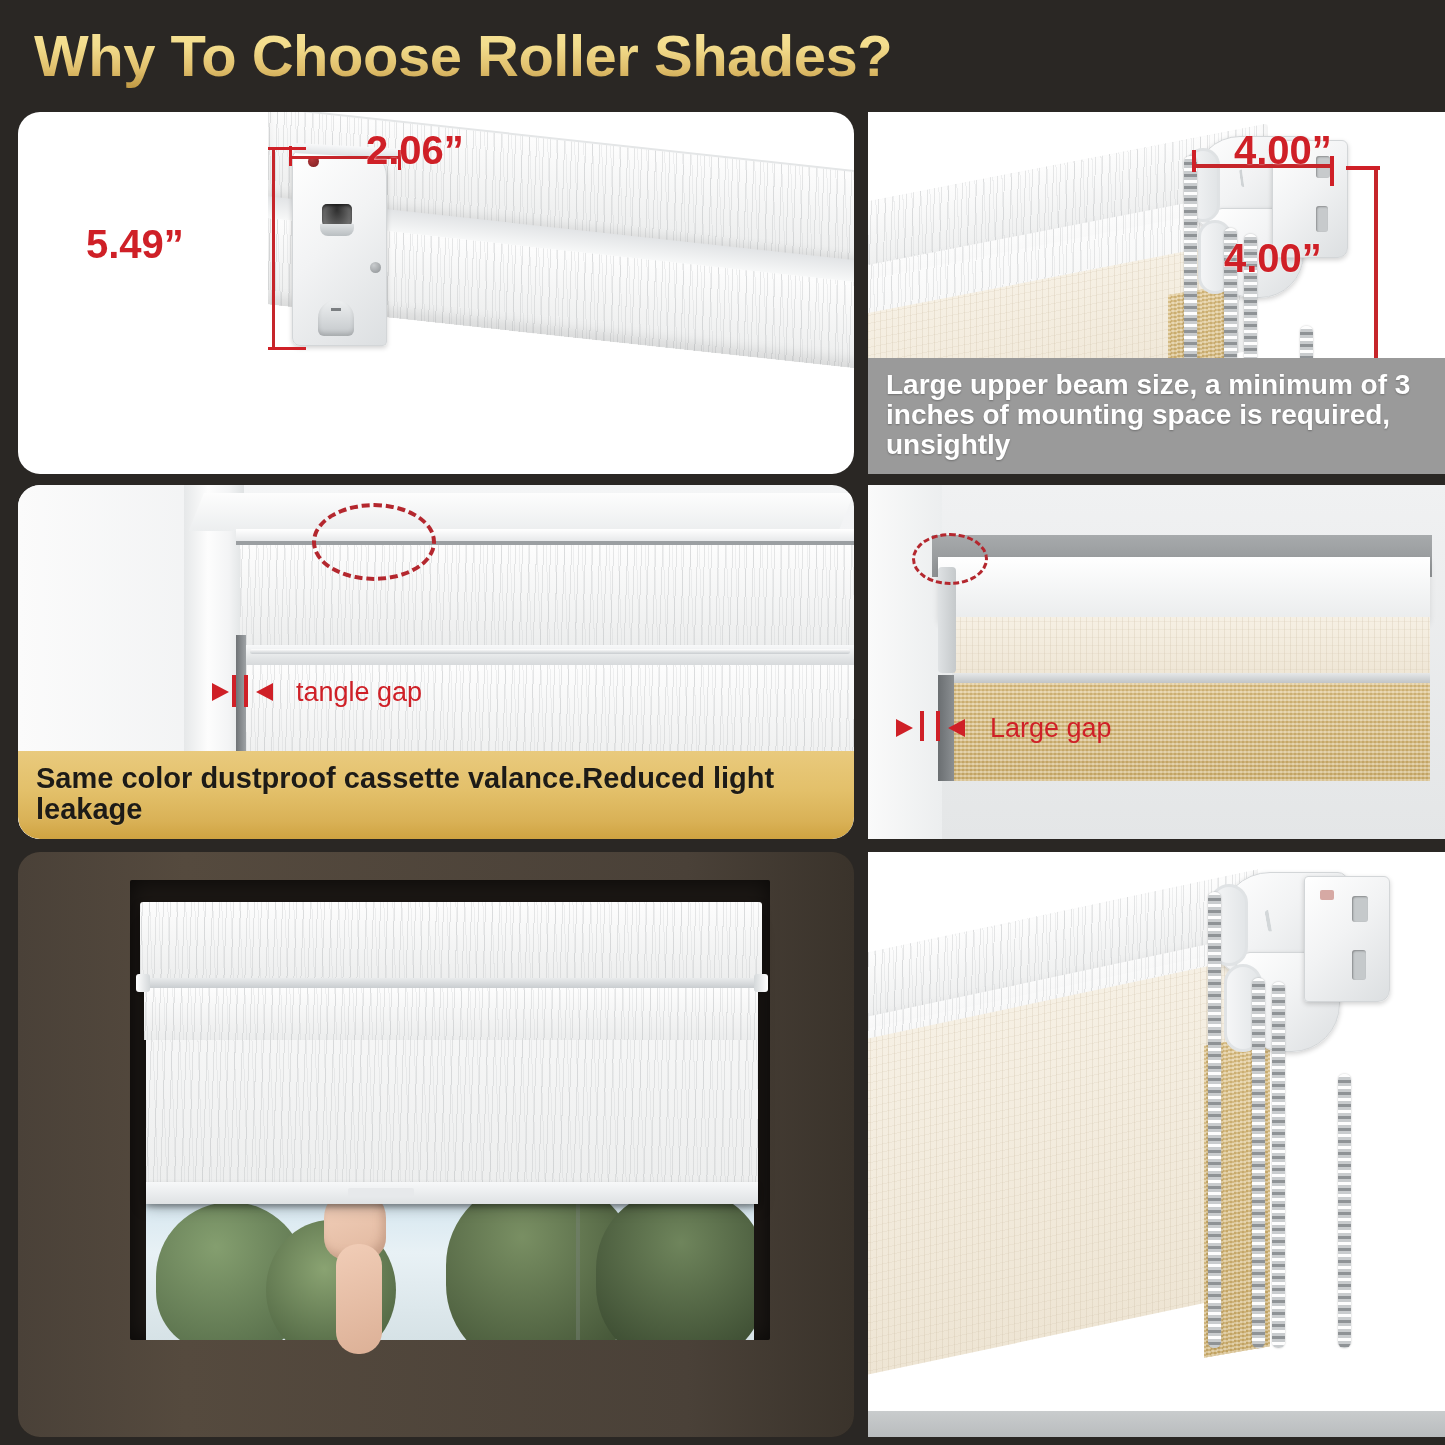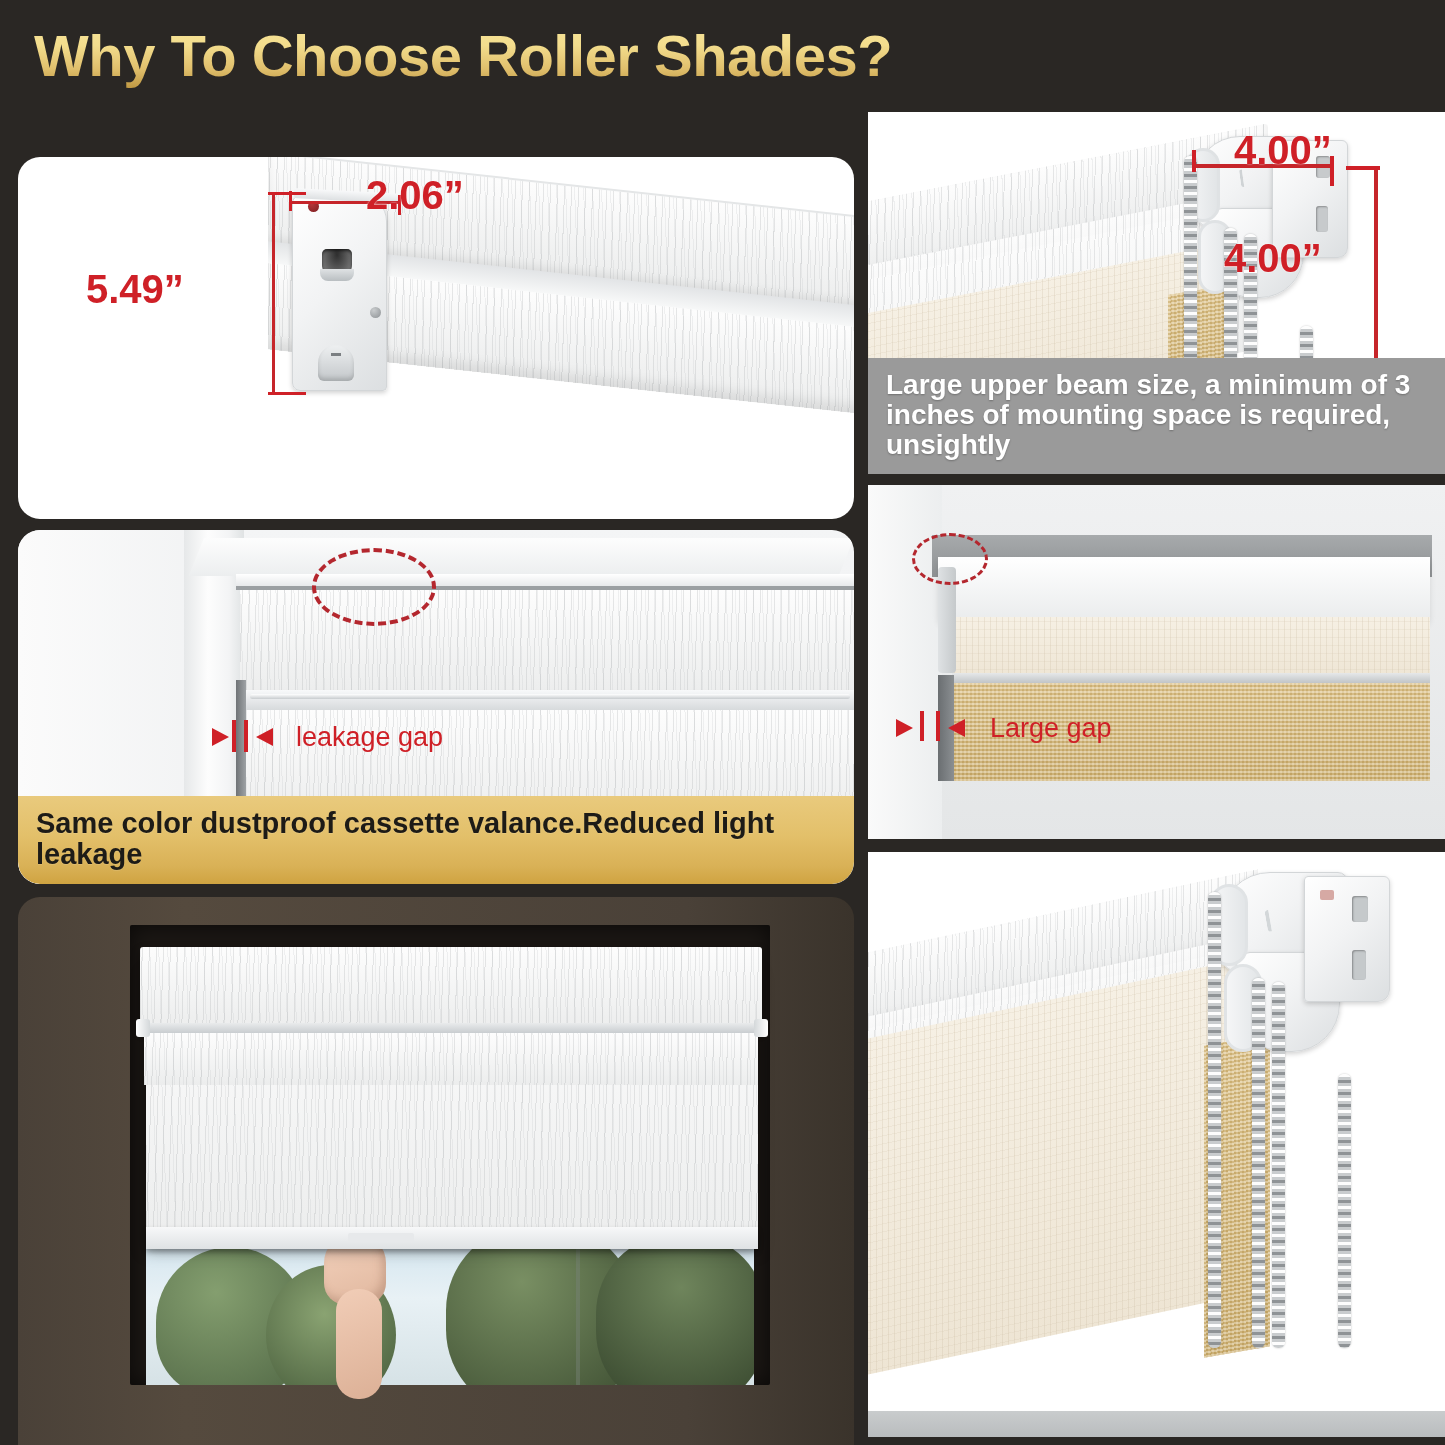--- a/index.html
+++ b/index.html
@@ -18,21 +18,21 @@
     background:linear-gradient(180deg,#f7e49b 0%,#f3dd8d 35%,#e0bf6c 68%,#b8903a 100%);
     -webkit-background-clip:text; background-clip:text;
     -webkit-text-fill-color:transparent; color:transparent;
     white-space:nowrap; line-height:72px;
   }
 
   
   .grid { position:absolute; left:0; top:104px; width:1445px; height:1341px; }
 
   .panel { position:absolute; overflow:hidden; }
-  .panel.left  { left:18px;  width:836px; border-radius:22px;margin-top:45px; }
+  .panel.left  { left:18px;  width:836px; border-radius:22px; }
   .panel.right { left:868px; width:607px; border-radius:0; }
 
   .r1 { top:8px;   height:362px; }
   .r2 { top:381px; height:354px; }
   .r3 { top:748px; height:585px; }
 
   .photo { position:absolute; left:0; right:0; top:0; bottom:0; background:#fff; }
 
   
   .cap { position:absolute; left:0; right:0; bottom:0; padding:12px 16px 14px 18px; }
@@ -198,21 +198,21 @@
       <div class="fabric-white" style="position:absolute;left:226px;top:180px;width:610px;height:110px;"></div>
 
       <div style="position:absolute;left:218px;top:150px;width:10px;height:140px;background:linear-gradient(90deg,#6f7376,#9ea2a5);"></div>
 
       <div class="dashring" style="left:294px;top:18px;width:124px;height:78px;"></div>
 
       <div class="arrowR" style="left:194px;top:198px;"></div>
       <div class="tick" style="left:214px;top:190px;width:4px;height:32px;"></div>
       <div class="tick" style="left:226px;top:190px;width:4px;height:32px;"></div>
       <div class="arrowL" style="left:238px;top:198px;"></div>
-      <div class="gaplbl" style="left:278px;top:192px;">leakage gap</div>
+      <div class="gaplbl" style="left:278px;top:192px;">tangle gap</div>
     </div>
     <div class="cap gold">
       <p>Same color dustproof cassette valance.Reduced light leakage</p>
     </div>
   </div>
 
   <div class="panel right r2">
     <div class="photo" style="background:linear-gradient(180deg,#f0f1f2,#e4e6e7);">
 
       <div style="position:absolute;left:0;top:0;width:74px;height:100%;background:linear-gradient(90deg,#fafafa,#eceeef);"></div>

